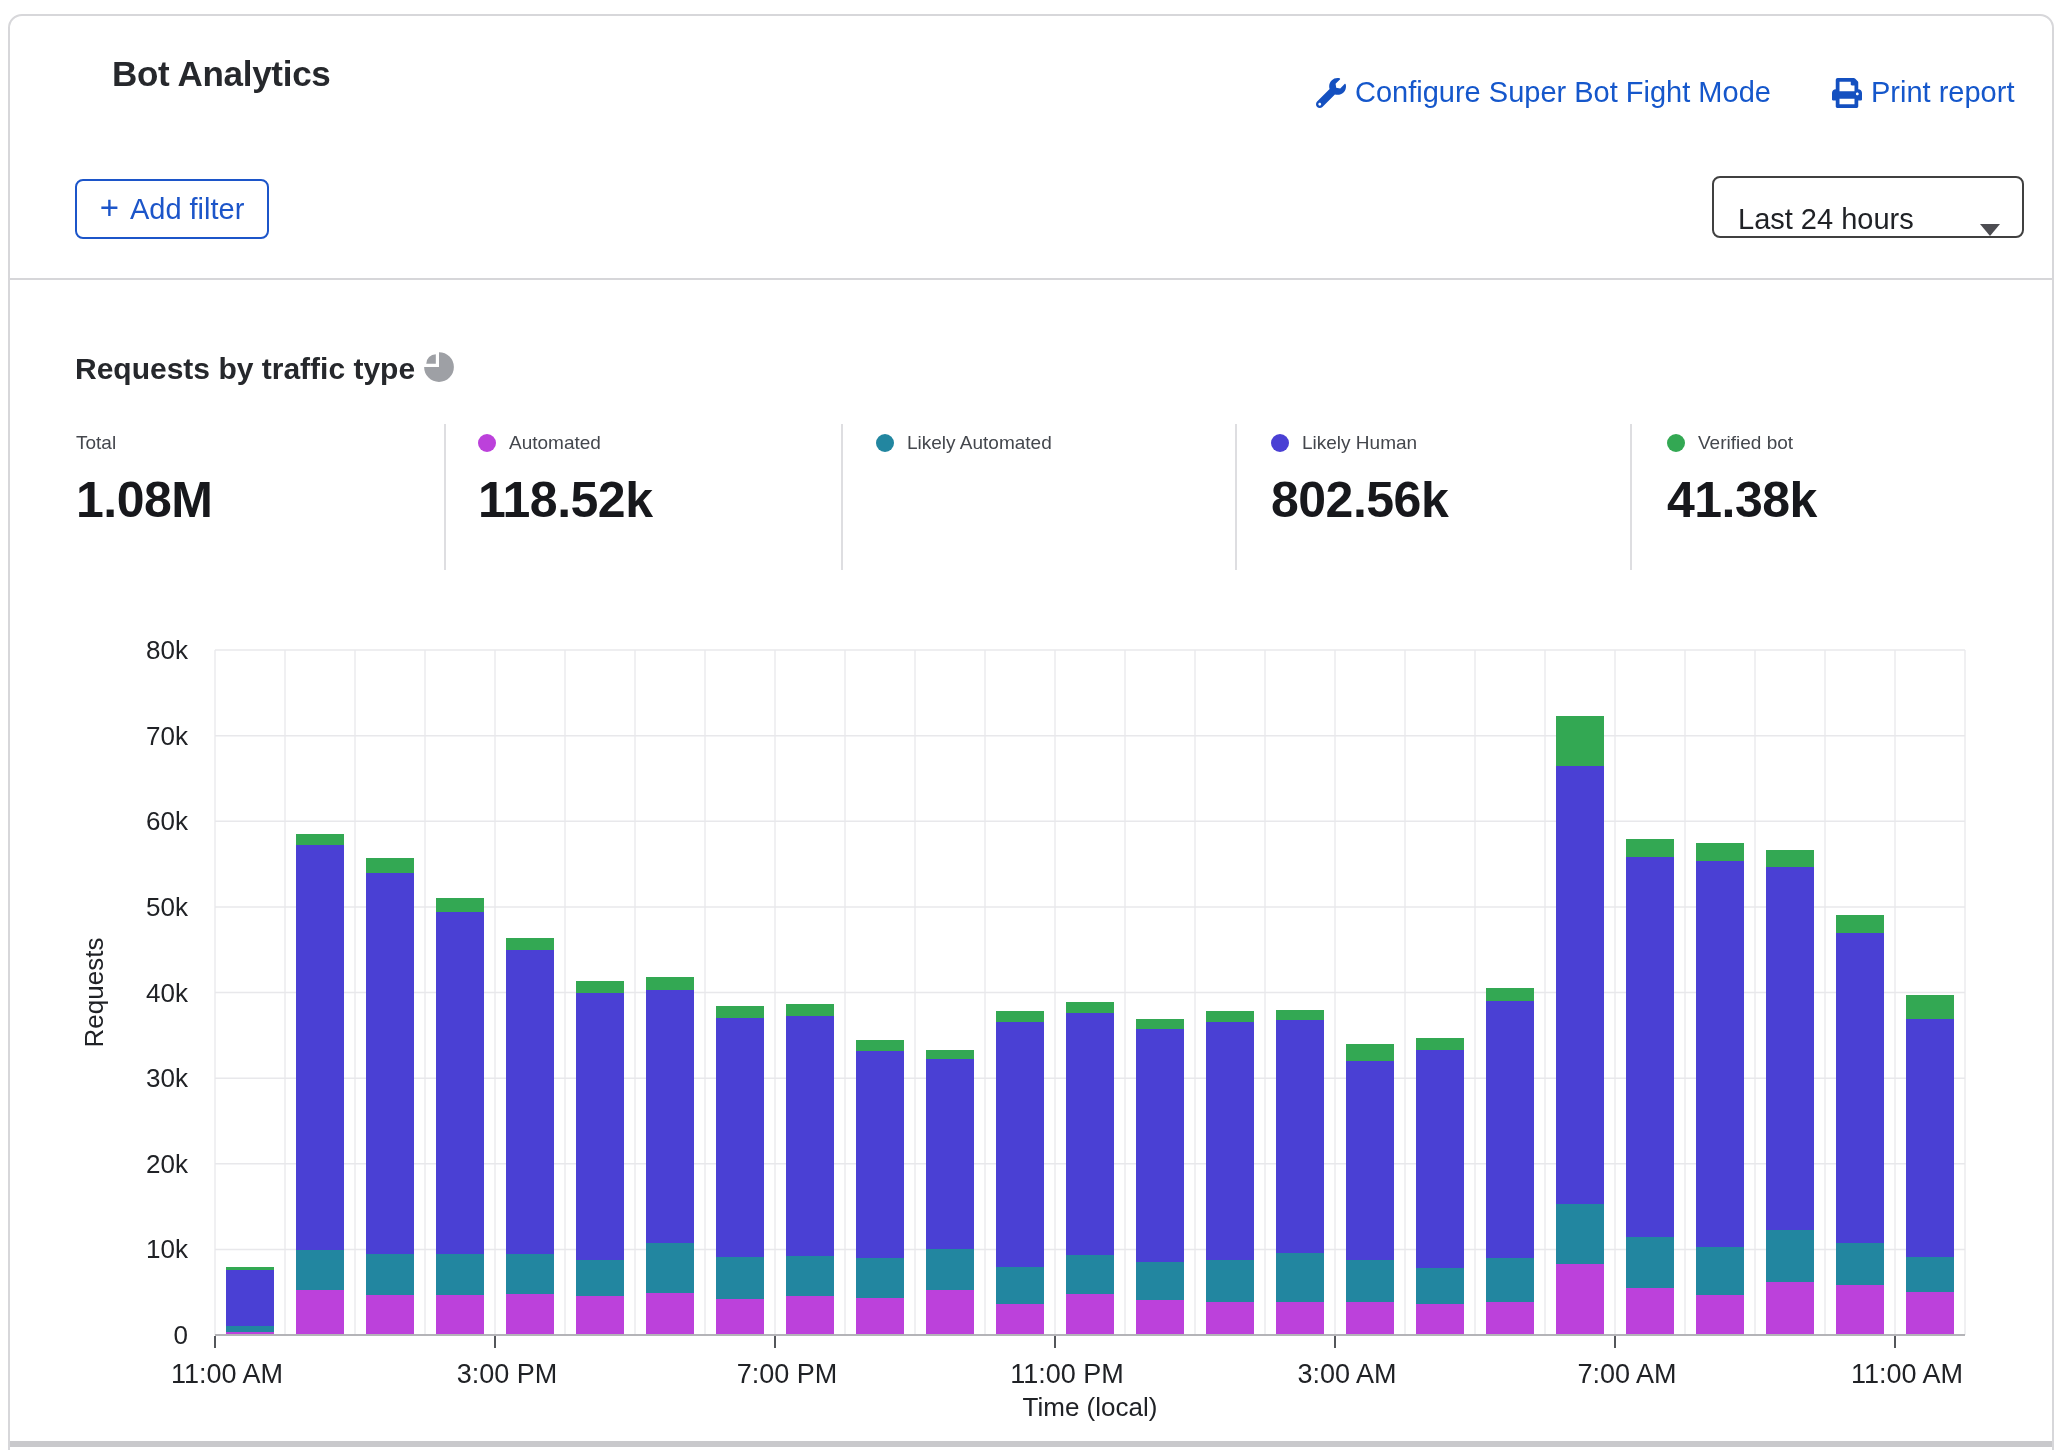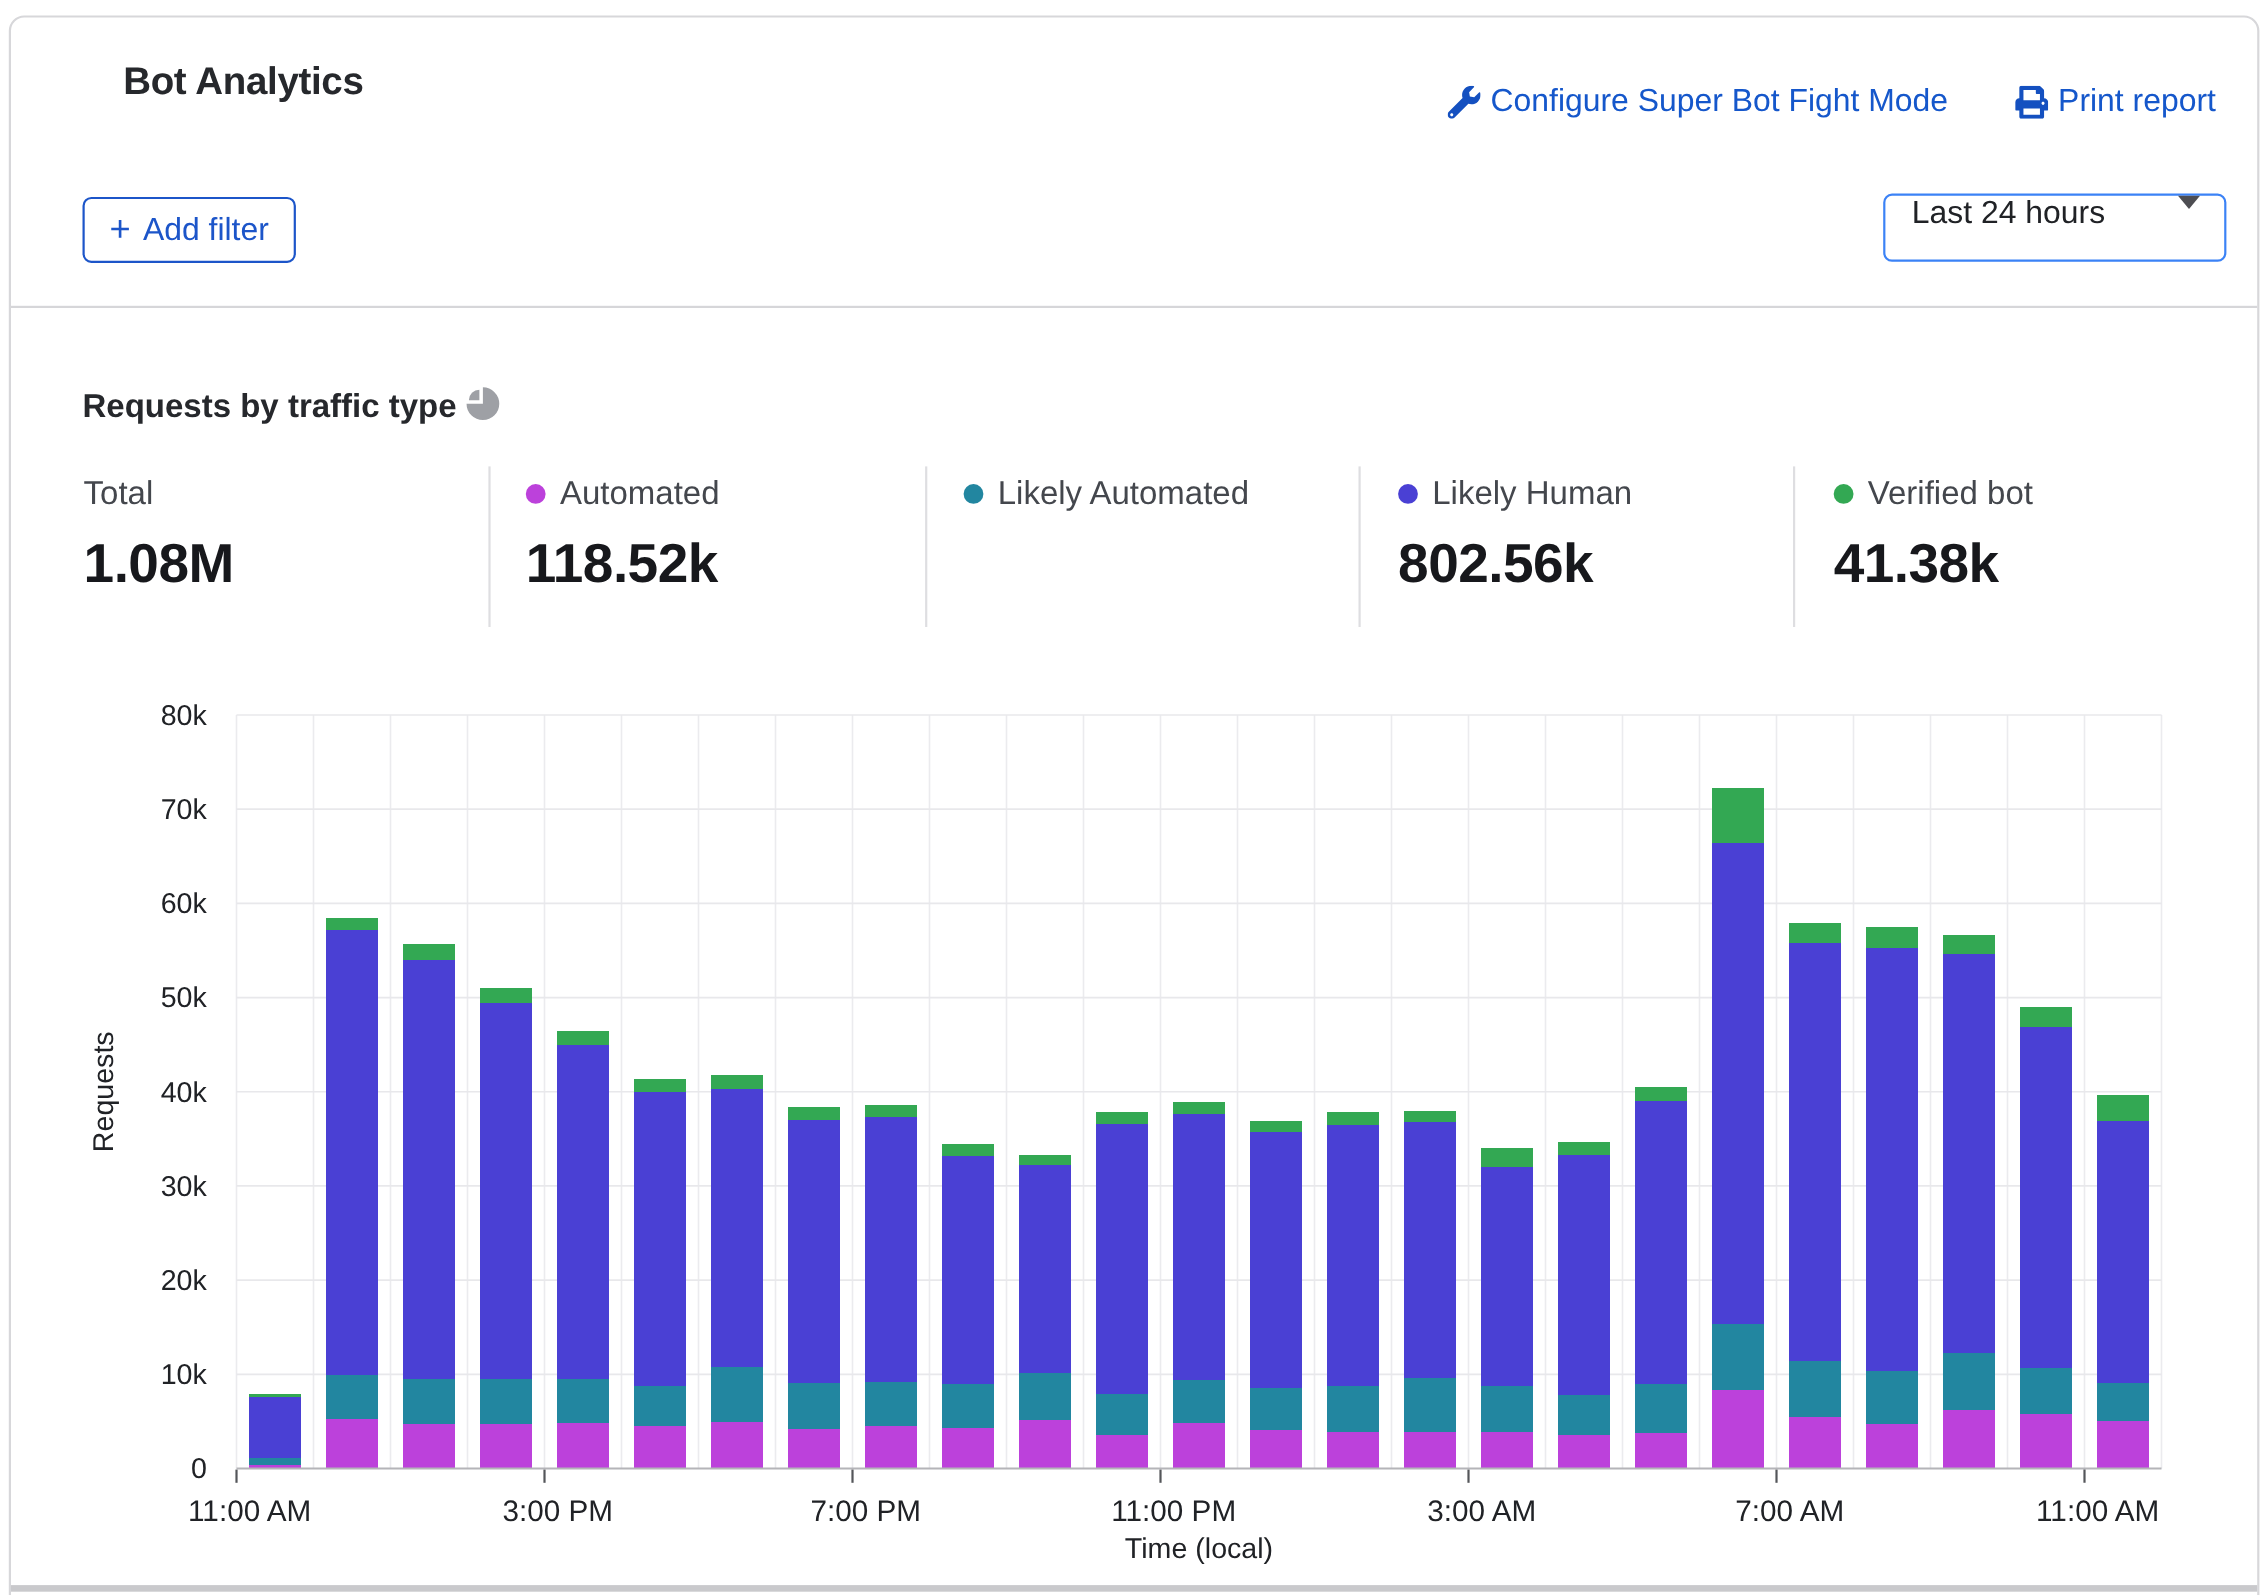--- a/index.html
+++ b/index.html
@@ -25,37 +25,37 @@
   .top-link svg { display:block; }
   #add-filter {
     position:absolute; left:75px; top:179px; width:194px; height:60px;
     border:2.5px solid #1c55c9; border-radius:8px; background:#fff;
     display:flex; align-items:center; justify-content:center; gap:11px;
     font-size:29px; color:#1c55c9; cursor:pointer;
   }
   #add-filter .plus { font-size:33px; font-weight:400; line-height:1; margin-top:-3px; }
   #time-range {
     position:absolute; left:1712px; top:176px; width:312px; height:62px;
-    border:2px solid #3b82f6; border-radius:8px; background:#fff;
-    display:flex; align-items:flex-start; justify-content:space-between;
+    border:2px solid #404040; border-radius:8px; background:#fff;
+    display:flex; align-items:flex-end; justify-content:space-between;
     padding:0 22px 0 24px; font-size:29px; color:#202226; cursor:pointer;
   }
   #time-range .caret {
     width:0; height:0; border-left:10px solid transparent;
     border-right:10px solid transparent; border-top:12px solid #4d4d52;
   }
   #header-divider {
     position:absolute; left:10px; top:278px; width:2042px; height:2px; background:#d6d6d9;
   }
   #section-title-row {
     position:absolute; left:75px; top:350px; display:flex; align-items:center; gap:7px;
   }
   #section-title { font-size:30px; font-weight:700; color:#26282c; }
   .stat { position:absolute; top:432px; }
-  .stat-label { display:flex; align-items:center; gap:13px; font-size:30px; color:#44474d; }
+  .stat-label { display:flex; align-items:center; gap:13px; font-size:19px; color:#44474d; }
   .dot { width:18px; height:18px; border-radius:50%; flex:0 0 auto; }
   .stat-value { margin-top:17px; font-size:50px; font-weight:700; color:#17181c; letter-spacing:-0.5px; }
   .stat-divider { position:absolute; top:424px; width:2px; height:146px; background:#dedee1; }
   #chart-svg { position:absolute; left:0; top:595px; }
   #chart-svg text { font-family:"Liberation Sans", sans-serif; }
   #bottom-rule {
     position:absolute; left:10px; top:1441px; width:2042px; height:6px; background:#c9c9cc;
   }
 </style>
 </head>

